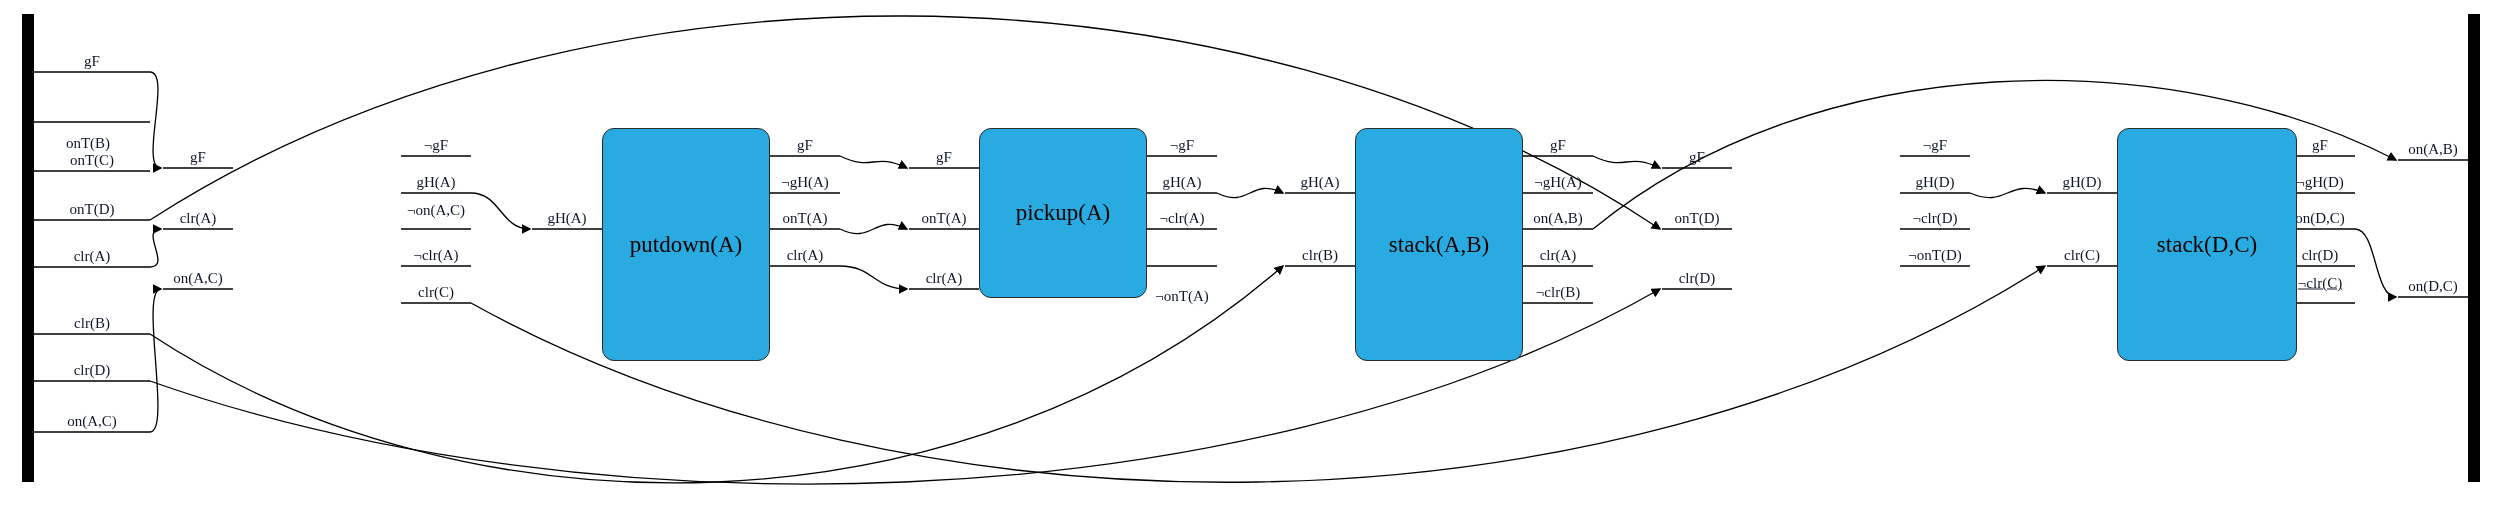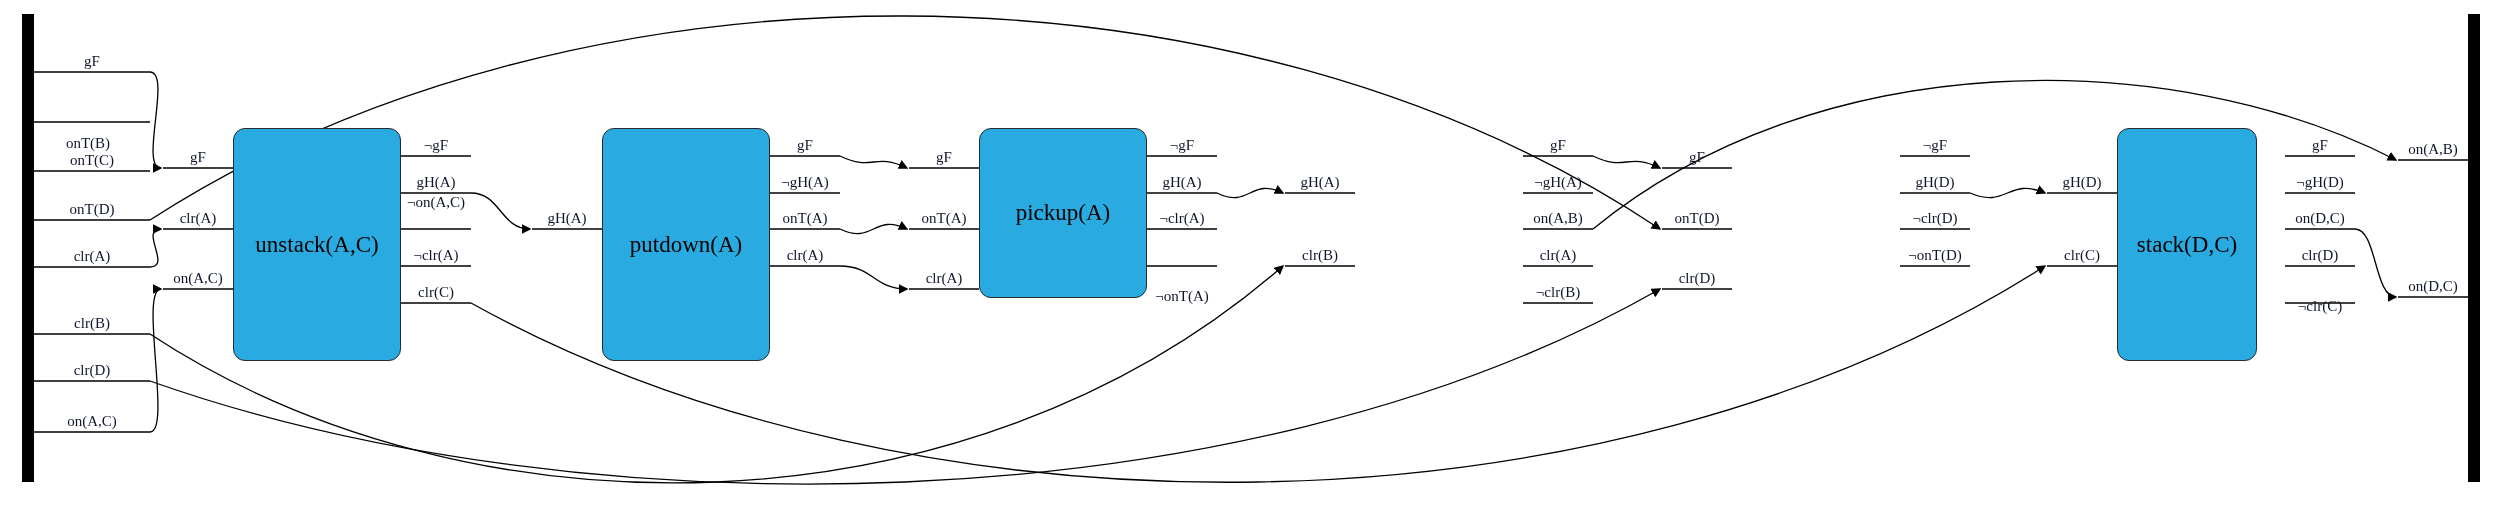--- a/index.html
+++ b/index.html
@@ -116,21 +116,21 @@
       <div class="port-label" style="left: 92px; top: 331px;">clr(B)</div>
       <div class="port-label" style="left: 92px; top: 378px;">clr(D)</div>
       <div class="port-label" style="left: 92px; top: 429px;">on(A,C)</div>
       <div class="port-label" style="left: 2433px; top: 157px;">on(A,B)</div>
       <div class="port-label" style="left: 2433px; top: 294px;">on(D,C)</div>
       <div class="port-label" style="left: 198px; top: 165px;">gF</div>
       <div class="port-label" style="left: 198px; top: 226px;">clr(A)</div>
       <div class="port-label" style="left: 198px; top: 286px;">on(A,C)</div>
       <div class="port-label" style="left: 436px; top: 153px;">¬gF</div>
       <div class="port-label" style="left: 436px; top: 190px;">gH(A)</div>
-      <div class="port-label" style="left: 436px; top: 210px; font-family: Liberation Serif, serif;">¬on(A,C)</div>
+      <div class="port-label" style="left: 436px; top: 218px; font-family: Liberation Serif, serif;">¬on(A,C)</div>
       <div class="port-label" style="left: 436px; top: 263px;">¬clr(A)</div>
       <div class="port-label" style="left: 436px; top: 300px;">clr(C)</div>
       <div class="port-label" style="left: 567px; top: 226px;">gH(A)</div>
       <div class="port-label" style="left: 805px; top: 153px;">gF</div>
       <div class="port-label" style="left: 805px; top: 190px;">¬gH(A)</div>
       <div class="port-label" style="left: 805px; top: 226px;">onT(A)</div>
       <div class="port-label" style="left: 805px; top: 263px;">clr(A)</div>
       <div class="port-label" style="left: 944px; top: 165px;">gF</div>
       <div class="port-label" style="left: 944px; top: 226px;">onT(A)</div>
       <div class="port-label" style="left: 944px; top: 286px;">clr(A)</div>
@@ -151,29 +151,29 @@
       <div class="port-label" style="left: 1935px; top: 153px;">¬gF</div>
       <div class="port-label" style="left: 1935px; top: 190px;">gH(D)</div>
       <div class="port-label" style="left: 1935px; top: 226px;">¬clr(D)</div>
       <div class="port-label" style="left: 1935px; top: 263px;">¬onT(D)</div>
       <div class="port-label" style="left: 2082px; top: 190px;">gH(D)</div>
       <div class="port-label" style="left: 2082px; top: 263px;">clr(C)</div>
       <div class="port-label" style="left: 2320px; top: 153px;">gF</div>
       <div class="port-label" style="left: 2320px; top: 190px; text-align: right;">¬gH(D)</div>
       <div class="port-label" style="left: 2320px; top: 226px;">on(D,C)</div>
       <div class="port-label" style="left: 2320px; top: 263px;">clr(D)</div>
-      <div class="port-label" style="left: 2320px; top: 314px;">¬clr(C)</div>
+      <div class="port-label" style="left: 2320px; top: 291px; text-decoration: underline;">¬clr(C)</div>
     </div>
   <div id="box-layer">
-      <div class="action-box" style="left: 233px; top: 128px; width: 168px; height: 233px; background: rgb(41, 171, 226); border-color: rgb(42, 42, 42);">
-        <span>unstack(A,C)</span>
-      </div>
       <div class="action-box" style="left: 602px; top: 128px; width: 168px; height: 233px; background: rgb(41, 171, 226); border-color: rgb(42, 42, 42);">
         <span>putdown(A)</span>
       </div>
       <div class="action-box" style="left: 979px; top: 128px; width: 168px; height: 170px; background: rgb(41, 171, 226); border-color: rgb(42, 42, 42);">
         <span>pickup(A)</span>
       </div>
-      <div class="action-box" style="left: 2117px; top: 128px; width: 140px; height: 233px; background: rgb(41, 171, 226); border-color: rgb(42, 42, 42);">
+      <div class="action-box" style="left: 1355px; top: 128px; width: 168px; height: 233px; background: rgb(41, 171, 226); border-color: rgb(42, 42, 42);">
+        <span>stack(A,B)</span>
+      </div>
+      <div class="action-box" style="left: 2117px; top: 128px; width: 180px; height: 233px; background: rgb(41, 171, 226); border-color: rgb(42, 42, 42);">
         <span>stack(D,C)</span>
       </div>
     </div>
 </div>
 
 </body></html>

